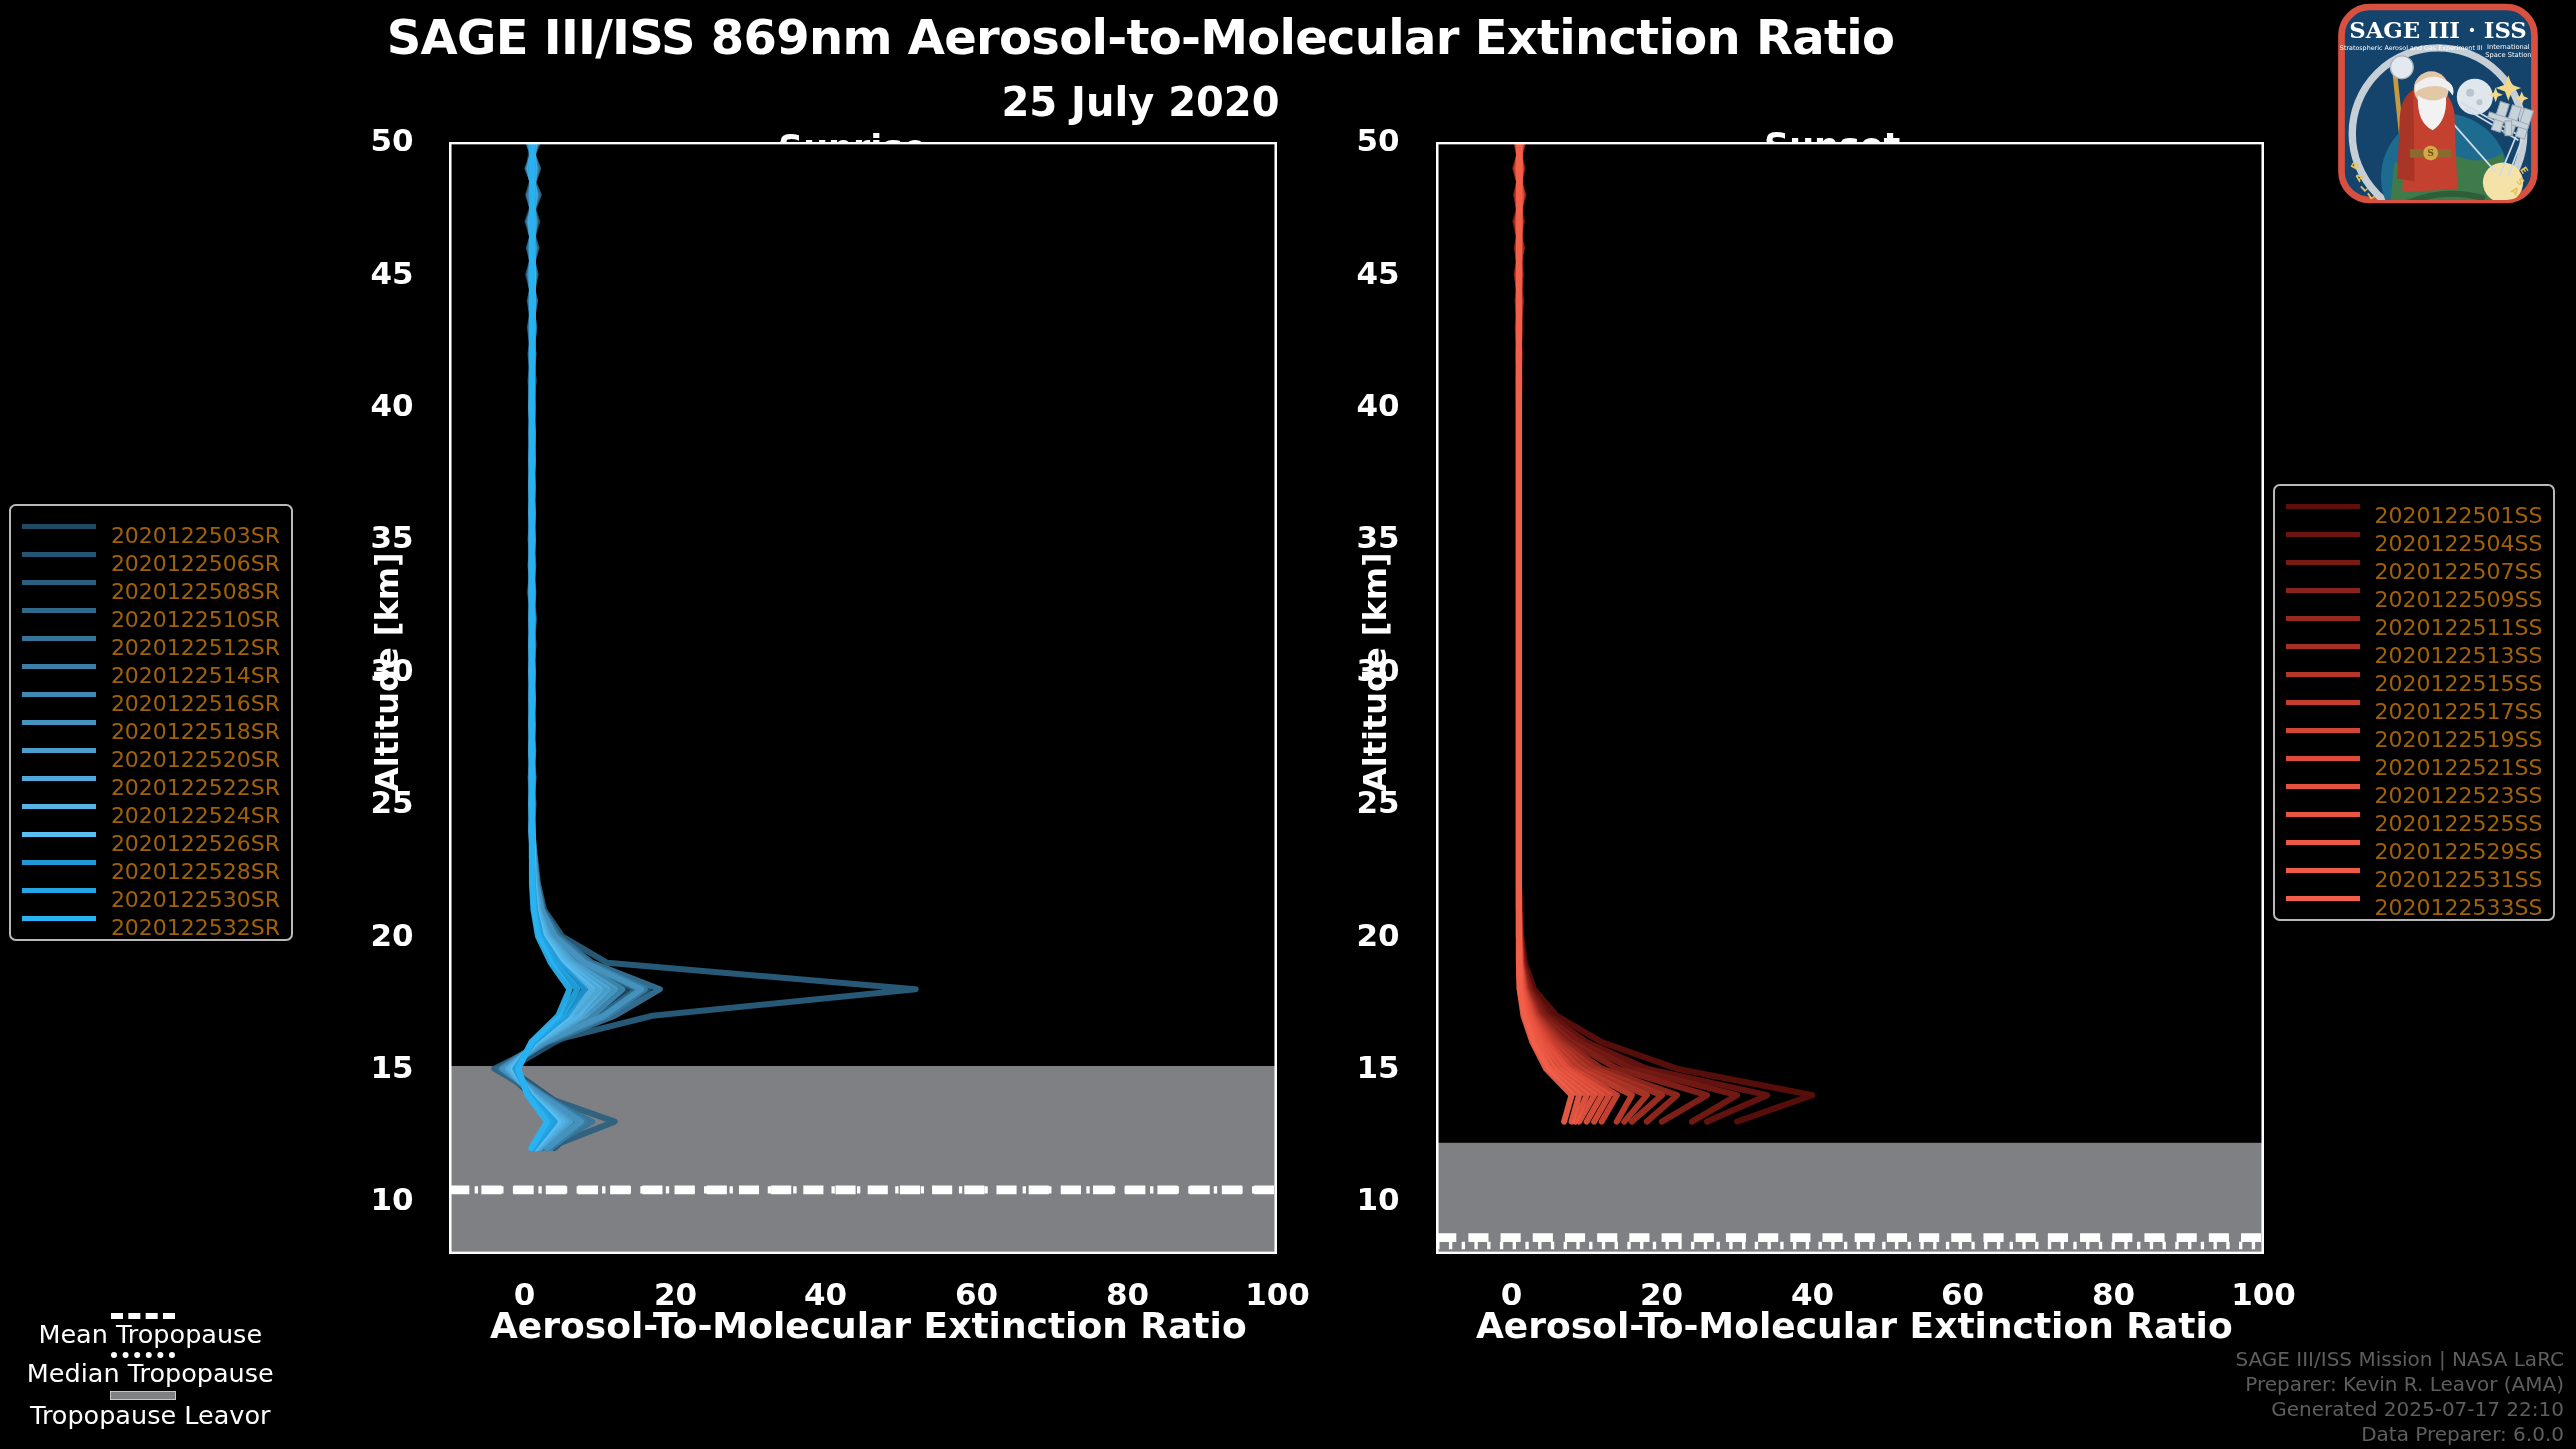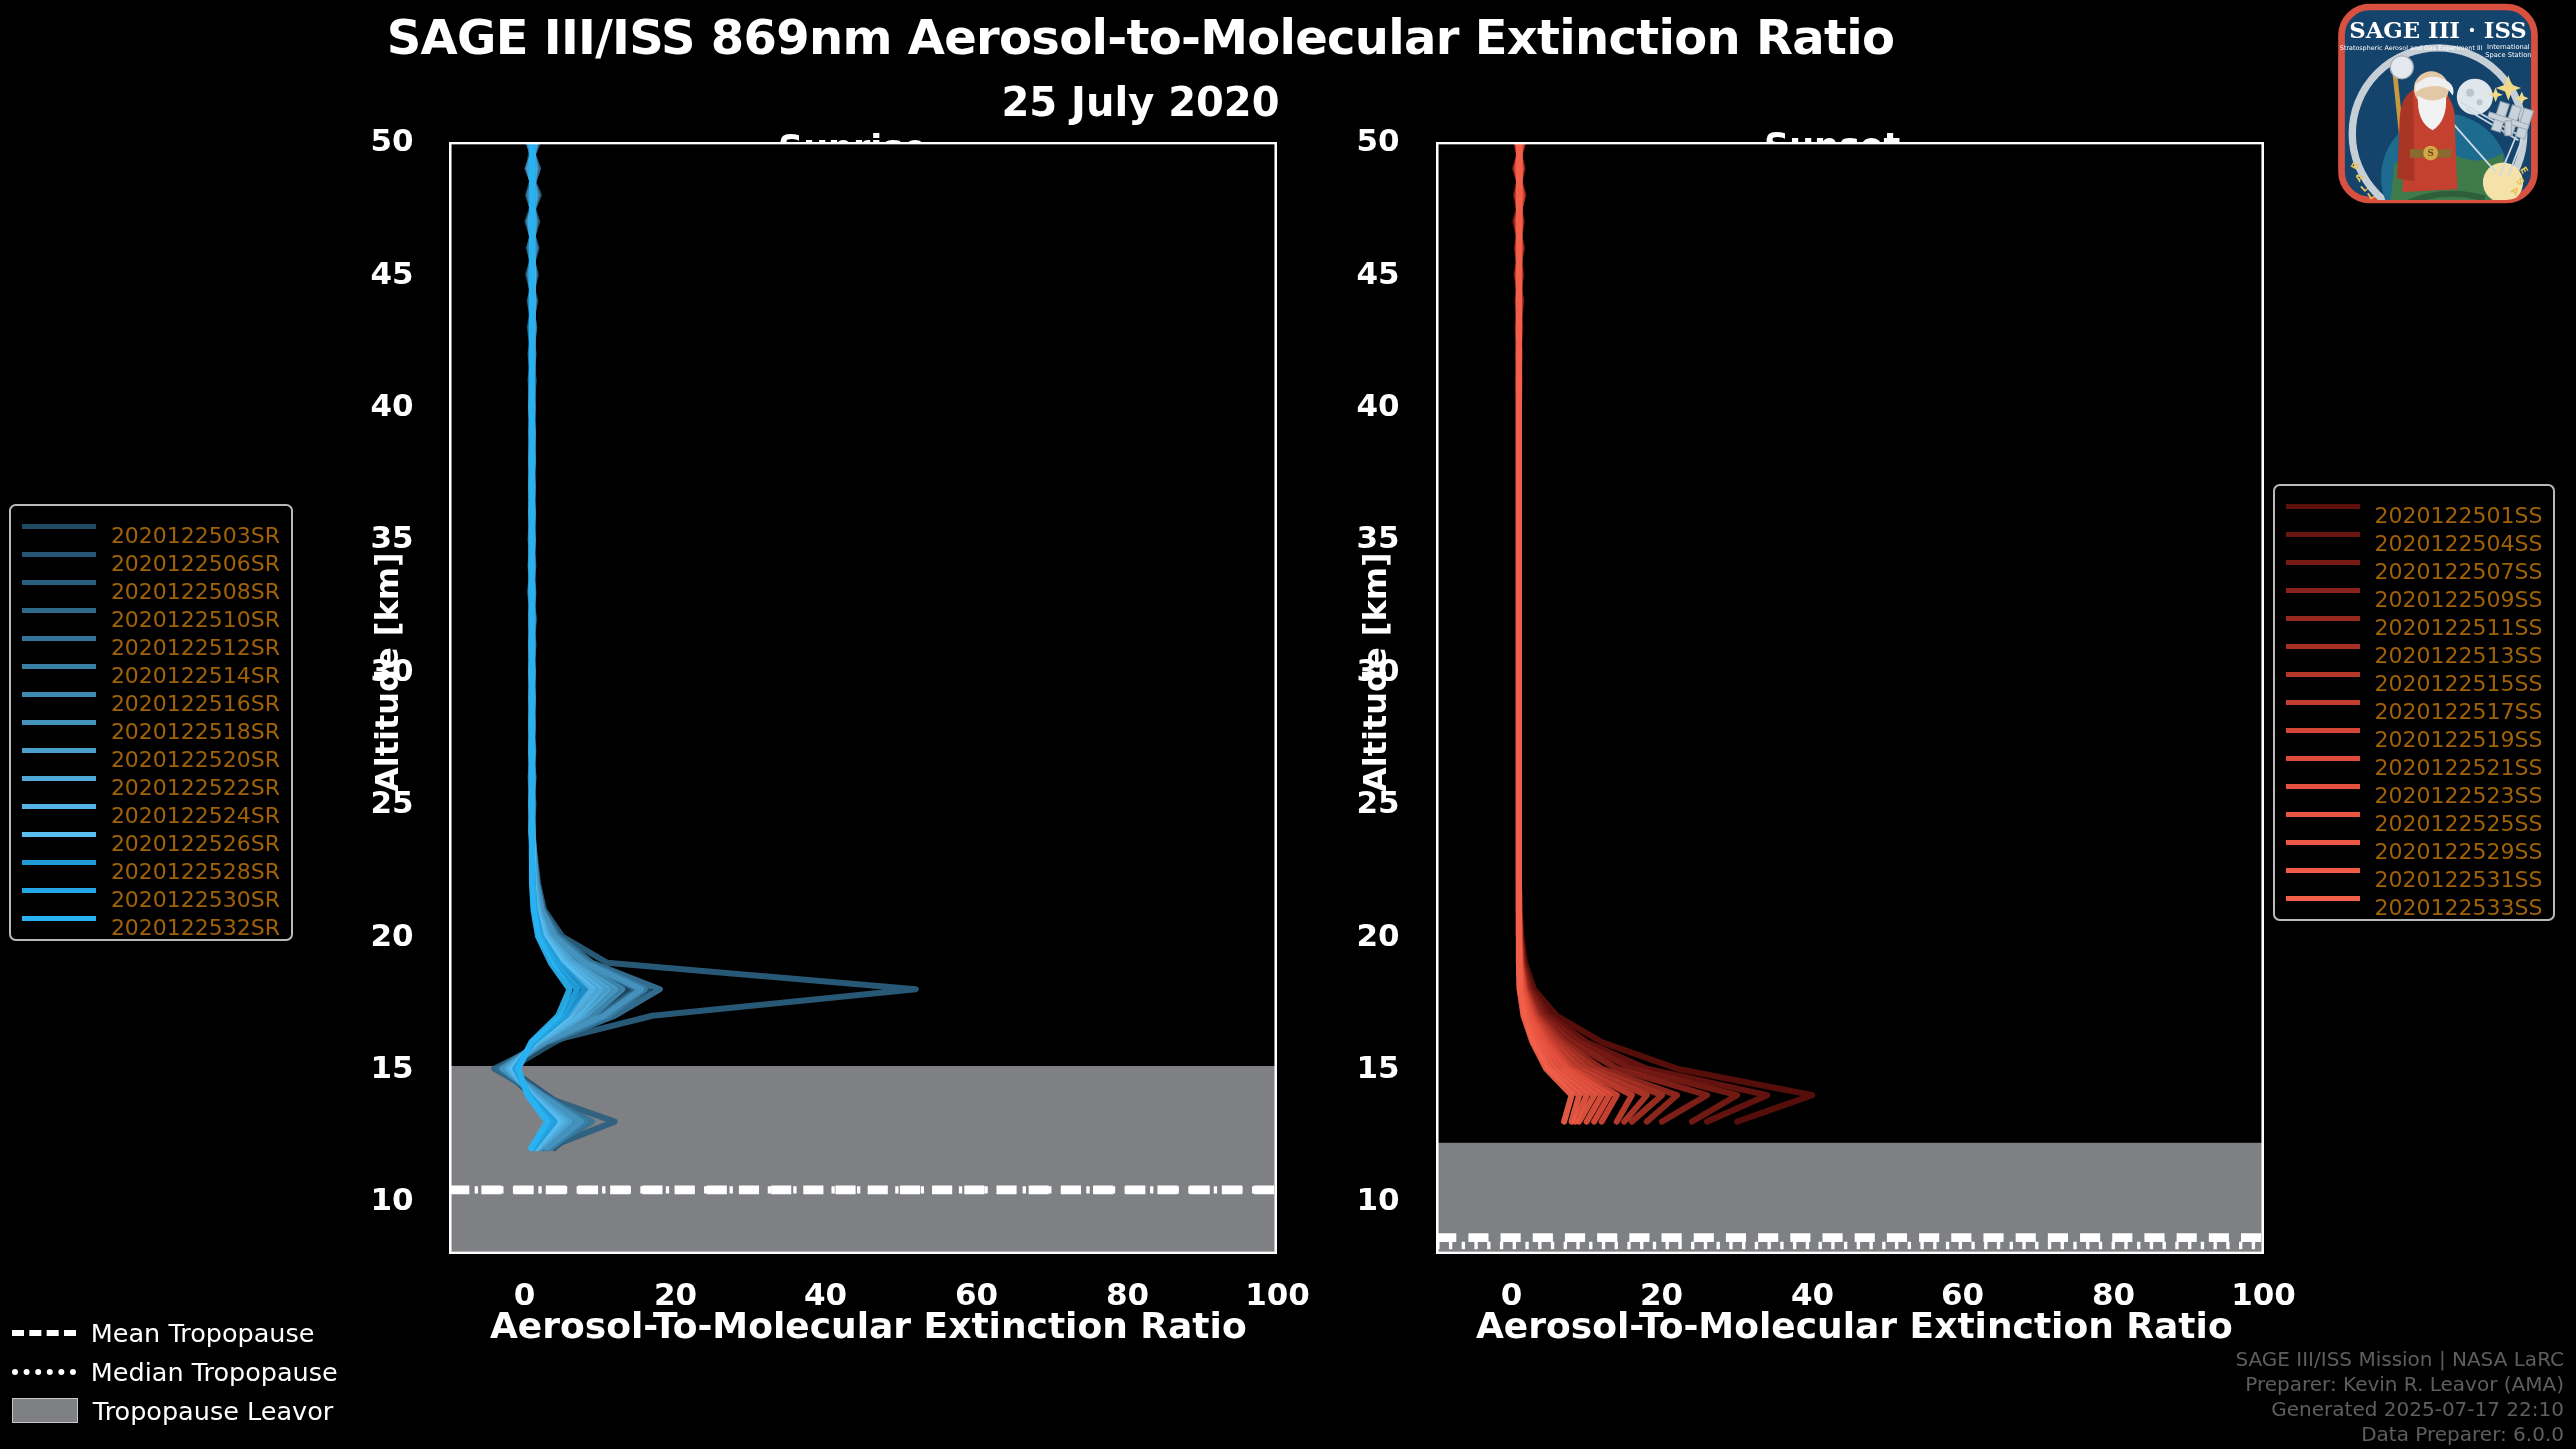--- a/index.html
+++ b/index.html
@@ -32,21 +32,21 @@
     background:#000;padding:6.7px 10.7px;}
   #legend-left{left:9.4px;top:504px;}
   #legend-right{left:2273px;top:484px;}
   .legend-row{display:flex;align-items:center;height:28px;}
   .legend-swatch{width:74px;height:4.7px;flex:none;margin-right:14.8px;}
   .legend-text{font-size:22px;color:#a16207;white-space:nowrap;
     font-family:"DejaVu Sans","Liberation Sans",sans-serif;margin-top:17px;}
   #legend-right .legend-row{justify-content:flex-start;}
 
   #legend-bottom{position:absolute;left:12px;top:1313px;}
-  #legend-bottom .lrow{display:flex;align-items:center;height:39px;}
+  #legend-bottom .lrow{display:flex;align-items:center;height:39px;flex-direction:column;}
   #legend-bottom .ltxt{font-size:25.5px;margin-left:14.8px;white-space:nowrap;}
   .dash-swatch{width:64px;height:0;border-top:6.7px dashed #fff;}
   .dot-swatch{width:64px;height:0;border-top:6.7px dotted #fff;}
   .box-swatch{width:64px;height:23px;background:#7f8084;border:1.3px solid #c8c8c8;}
 
   #credits{position:absolute;right:12px;top:1347px;text-align:right;
     font-size:20px;line-height:25px;color:#5e5e5e;}
 
   #logo{position:absolute;left:2304px;top:2.7px;width:268px;height:201px;}
 

